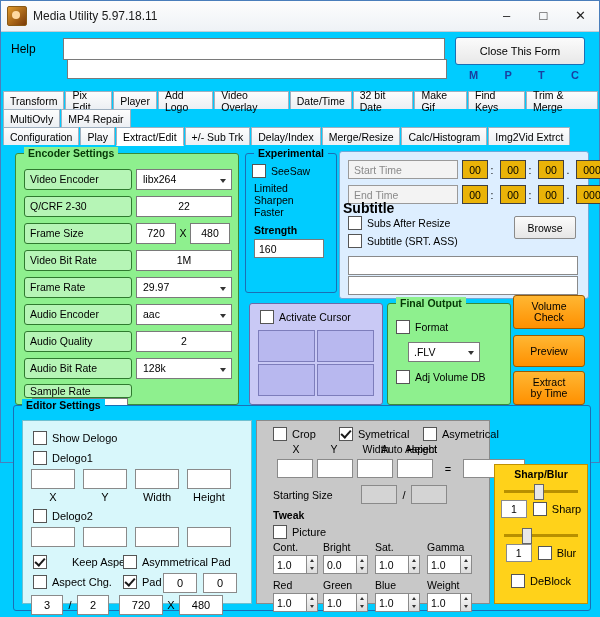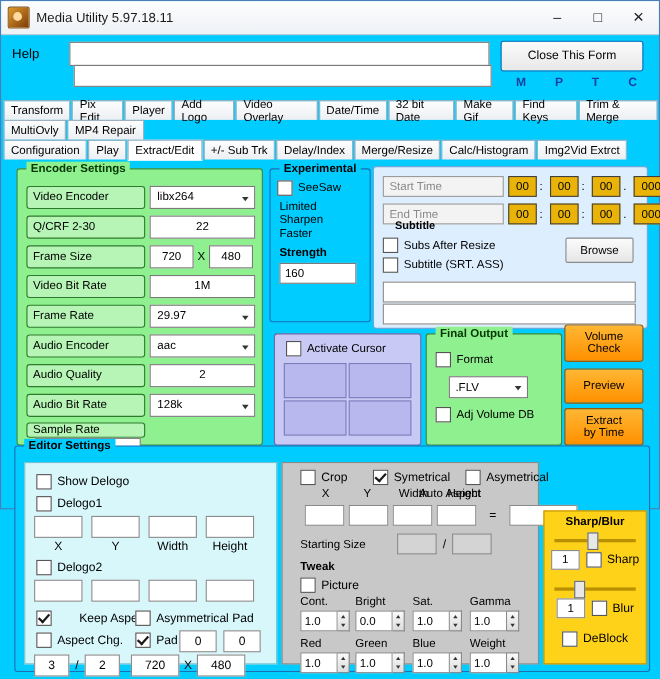--- a/index.html
+++ b/index.html
@@ -151,21 +151,21 @@
     font-size:10.5px;color:#8a8a8a;display:flex;align-items:center;padding-left:5px;
     box-sizing:border-box;
   }
   .tnum{
     width:26px;height:19px;background:#eab308;border:1px solid #404040;
     display:flex;align-items:center;justify-content:center;font-size:10.5px;
     box-sizing:border-box;margin-left:4px;
   }
   .tnum.w3{width:32px;}
   .tsep{width:8px;text-align:center;font-size:10.5px;}
-  .sub-title{position:absolute;left:19px;top:48px;font-size:10px;font-weight:bold;}
+  .sub-title{position:absolute;left:3px;top:48px;font-size:14px;font-weight:bold;}
   .browse-btn{
     position:absolute;right:12px;top:64px;width:60px;height:21px;
     background:linear-gradient(#fbfbfb,#e6e6e6);border:1px solid #8a8a8a;
     border-radius:2px;display:flex;align-items:center;justify-content:center;
     font-size:10.5px;
   }
   .sub-field{
     position:absolute;left:8px;width:230px;height:19px;background:#fff;
     border:1px solid #8a8a8a;box-sizing:border-box;
   }

